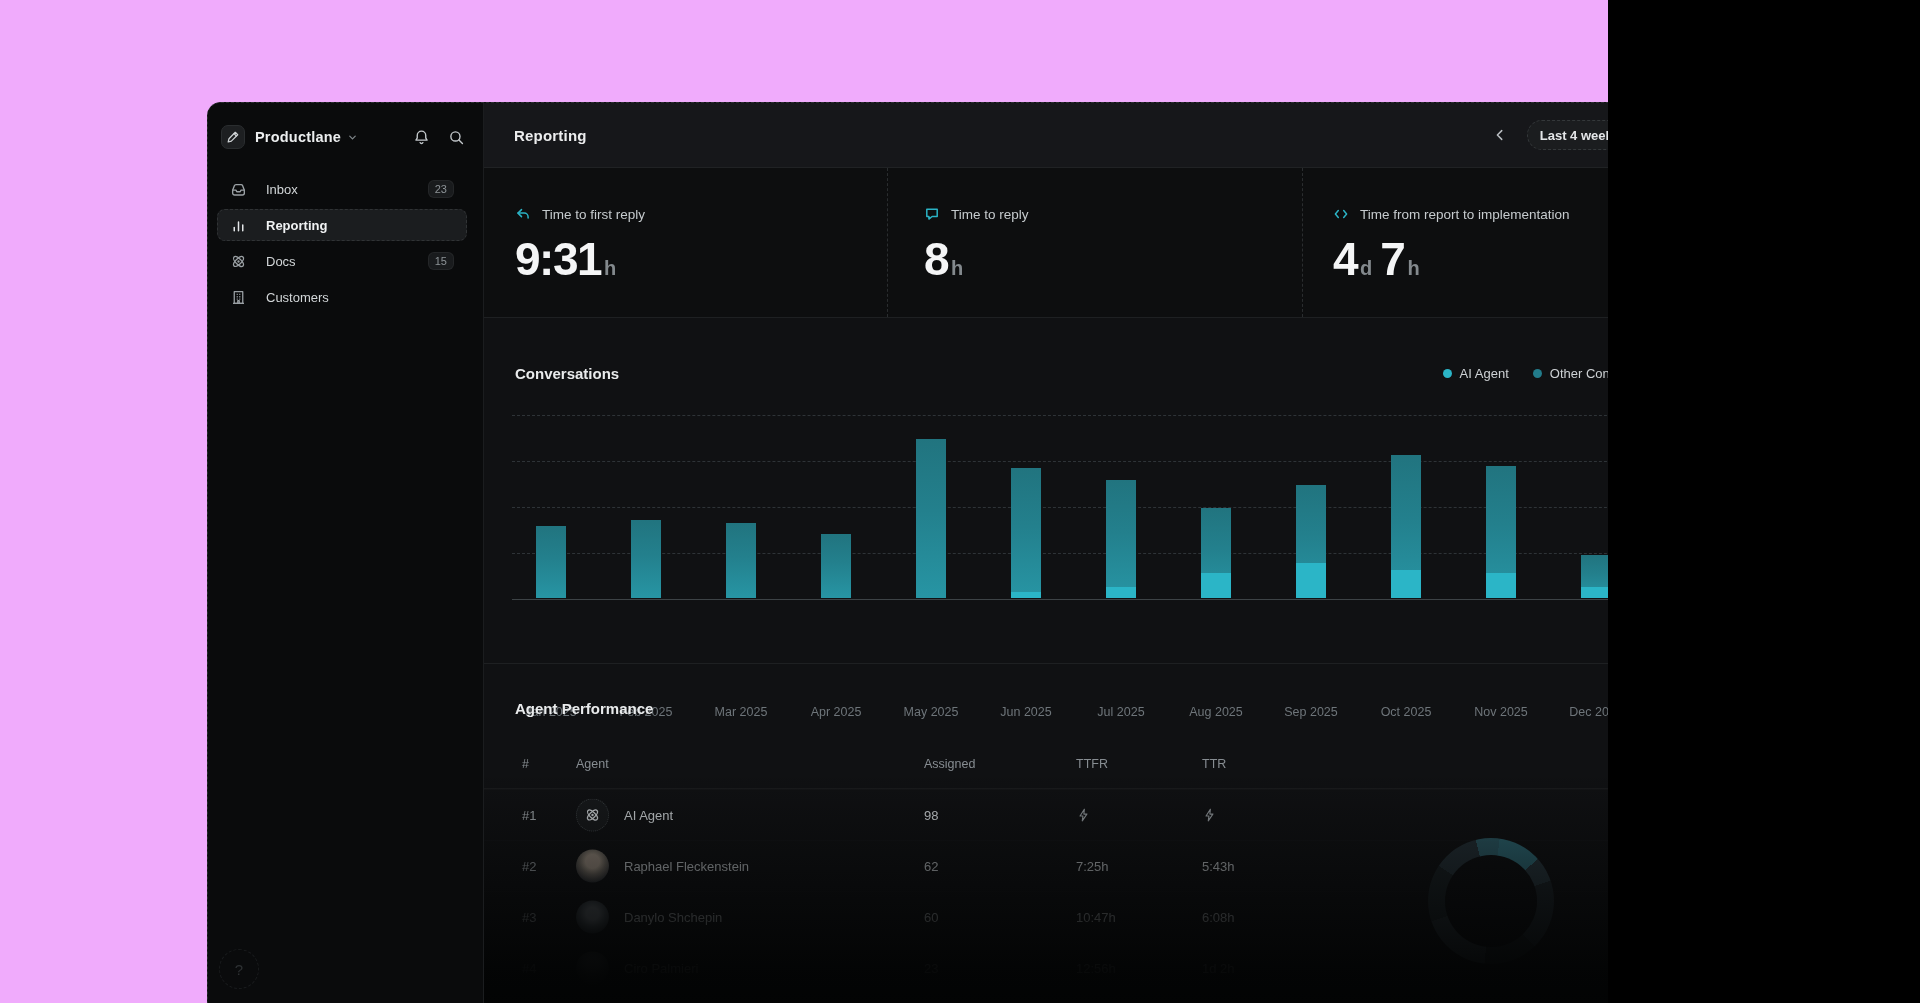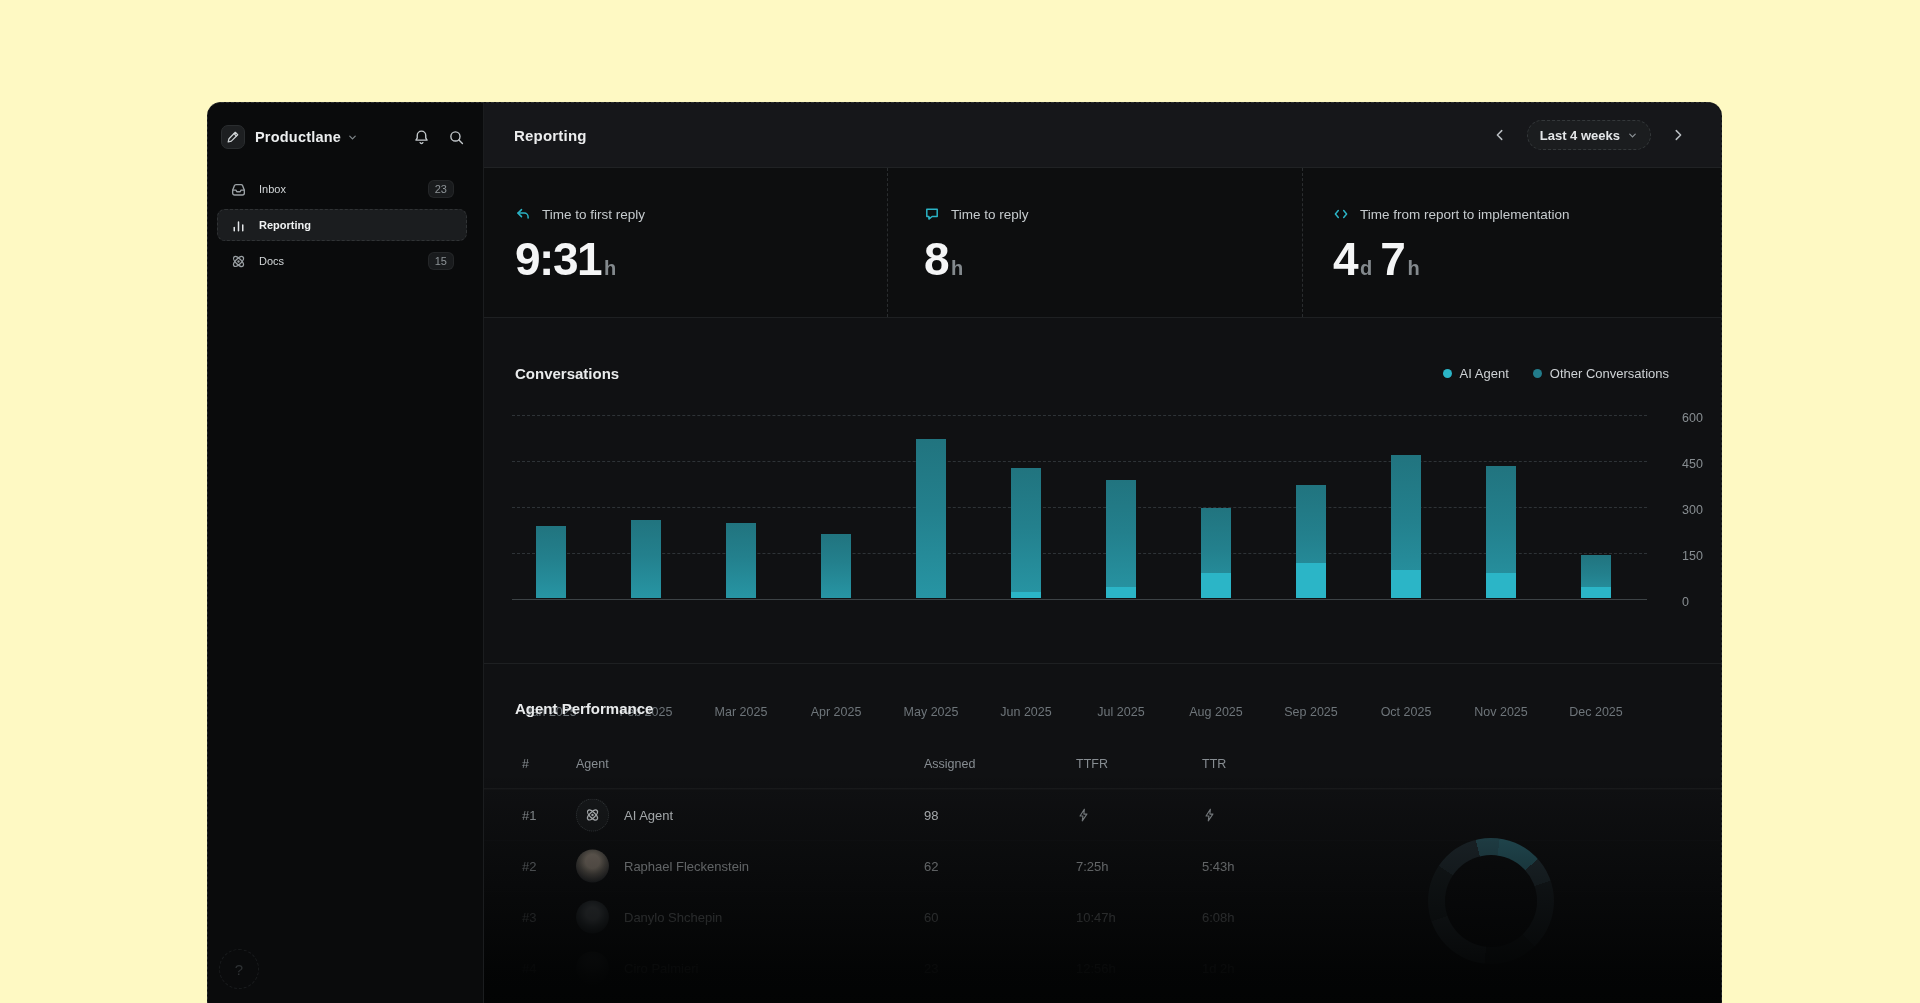--- a/index.html
+++ b/index.html
@@ -1,18 +1,18 @@
 <!DOCTYPE html>
 <html><head>
 <meta charset="utf-8">
 <style>
   * { margin:0; padding:0; box-sizing:border-box; }
   html,body { background:#000; }
   body { font-family:"Liberation Sans", sans-serif; -webkit-font-smoothing:antialiased; }
-  .canvas { position:relative; width:1920px; height:1003px; background:#fef9c3; overflow:hidden;padding-left:44px; }
+  .canvas { position:relative; width:1608px; height:1003px; background:#f0abfc; overflow:hidden;padding-left:44px; }
 
   .window {
     position:absolute; left:207px; top:102px; width:1515px; height:930px;
     background:#0f1011; border:1px dashed #2b2e30; border-radius:14px;
     display:flex; overflow:hidden;
   }
 
   
   .sidebar { position:relative; width:275px; background:#0a0b0c; flex:0 0 auto; }
   .side-top { display:flex; align-items:center; padding:22px 18px 0 13px; }
@@ -20,21 +20,21 @@
               display:flex; align-items:center; justify-content:center; color:#cfd3d5; }
   .app-name { margin-left:10px; font-size:14.5px; font-weight:700; color:#eceeef; letter-spacing:.2px; }
   .side-top .chev { margin-left:6px; color:#7e8589; display:flex; }
   .side-top .spacer { flex:1; }
   .side-ico { color:#c3c8cb; display:flex; margin-left:18px; cursor:pointer; }
 
   .nav { margin-top:24px; padding:0 16px 0 9px; }
   .nav-item { display:flex; align-items:center; height:32px; margin-bottom:4px; padding:0 12px;
               border-radius:8px; border:1px solid transparent; cursor:pointer; }
   .nav-item .icon { width:17px; display:flex; color:#9aa0a4; }
-  .nav-item .lbl { margin-left:12px; font-size:11px; color:#d2d6d8; }
+  .nav-item .lbl { margin-left:19px; font-size:13px; color:#d2d6d8; }
   .nav-item.active { background:#1b1d1f; border:1px dashed #303335; }
   .nav-item.active .lbl { color:#f0f2f3; font-weight:700; }
   .nav-item.active .icon { color:#e4e7e9; }
   .nav-item .flex { flex:1; }
   .badge { min-width:22px; height:18px; padding:0 6px; border-radius:6px; background:#191b1d;
            border:1px solid rgba(255,255,255,.05); color:#8d9397; font-size:11px;
            display:flex; align-items:center; justify-content:center; }
   .help-circle { position:absolute; left:11px; top:846px; width:40px; height:40px; border-radius:50%;
                  border:1px dashed #26292b; color:#4a4f52; font-size:15px; display:flex;
                  align-items:center; justify-content:center; opacity:.55; cursor:pointer; }
@@ -175,20 +175,31 @@
             <span class="icon">
               <svg width="17" height="17" viewBox="0 0 16 16" fill="none" stroke="currentColor" stroke-width="1.2">
                 <ellipse cx="8" cy="8" rx="6" ry="2.6" transform="rotate(45 8 8)"></ellipse>
                 <ellipse cx="8" cy="8" rx="6" ry="2.6" transform="rotate(-45 8 8)"></ellipse>
                 <circle cx="8" cy="8" r="1.1" fill="currentColor" stroke="none"></circle>
               </svg>
             </span>
             <span class="lbl">Docs</span>
             <span class="flex"></span>
             <span class="badge">15</span>
+          </div>
+          <div class="nav-item">
+            <span class="icon">
+              <svg width="17" height="17" viewBox="0 0 16 16" fill="none" stroke="currentColor" stroke-width="1.2" stroke-linejoin="round">
+                <rect x="4" y="2.5" width="8" height="11"></rect>
+                <path d="M6.3 5h1M8.7 5h1M6.3 7.3h1M8.7 7.3h1M6.3 9.6h1M8.7 9.6h1M7.3 13.5V11h1.4v2.5"></path>
+                <path d="M2.8 13.5h10.4"></path>
+              </svg>
+            </span>
+            <span class="lbl">Customers</span>
+            <span class="flex"></span>
           </div>
         </div>
       <div class="help-circle">
           <span>?</span>
         </div>
     </div>
 
     <div class="main">
 
       <div class="main-header">

